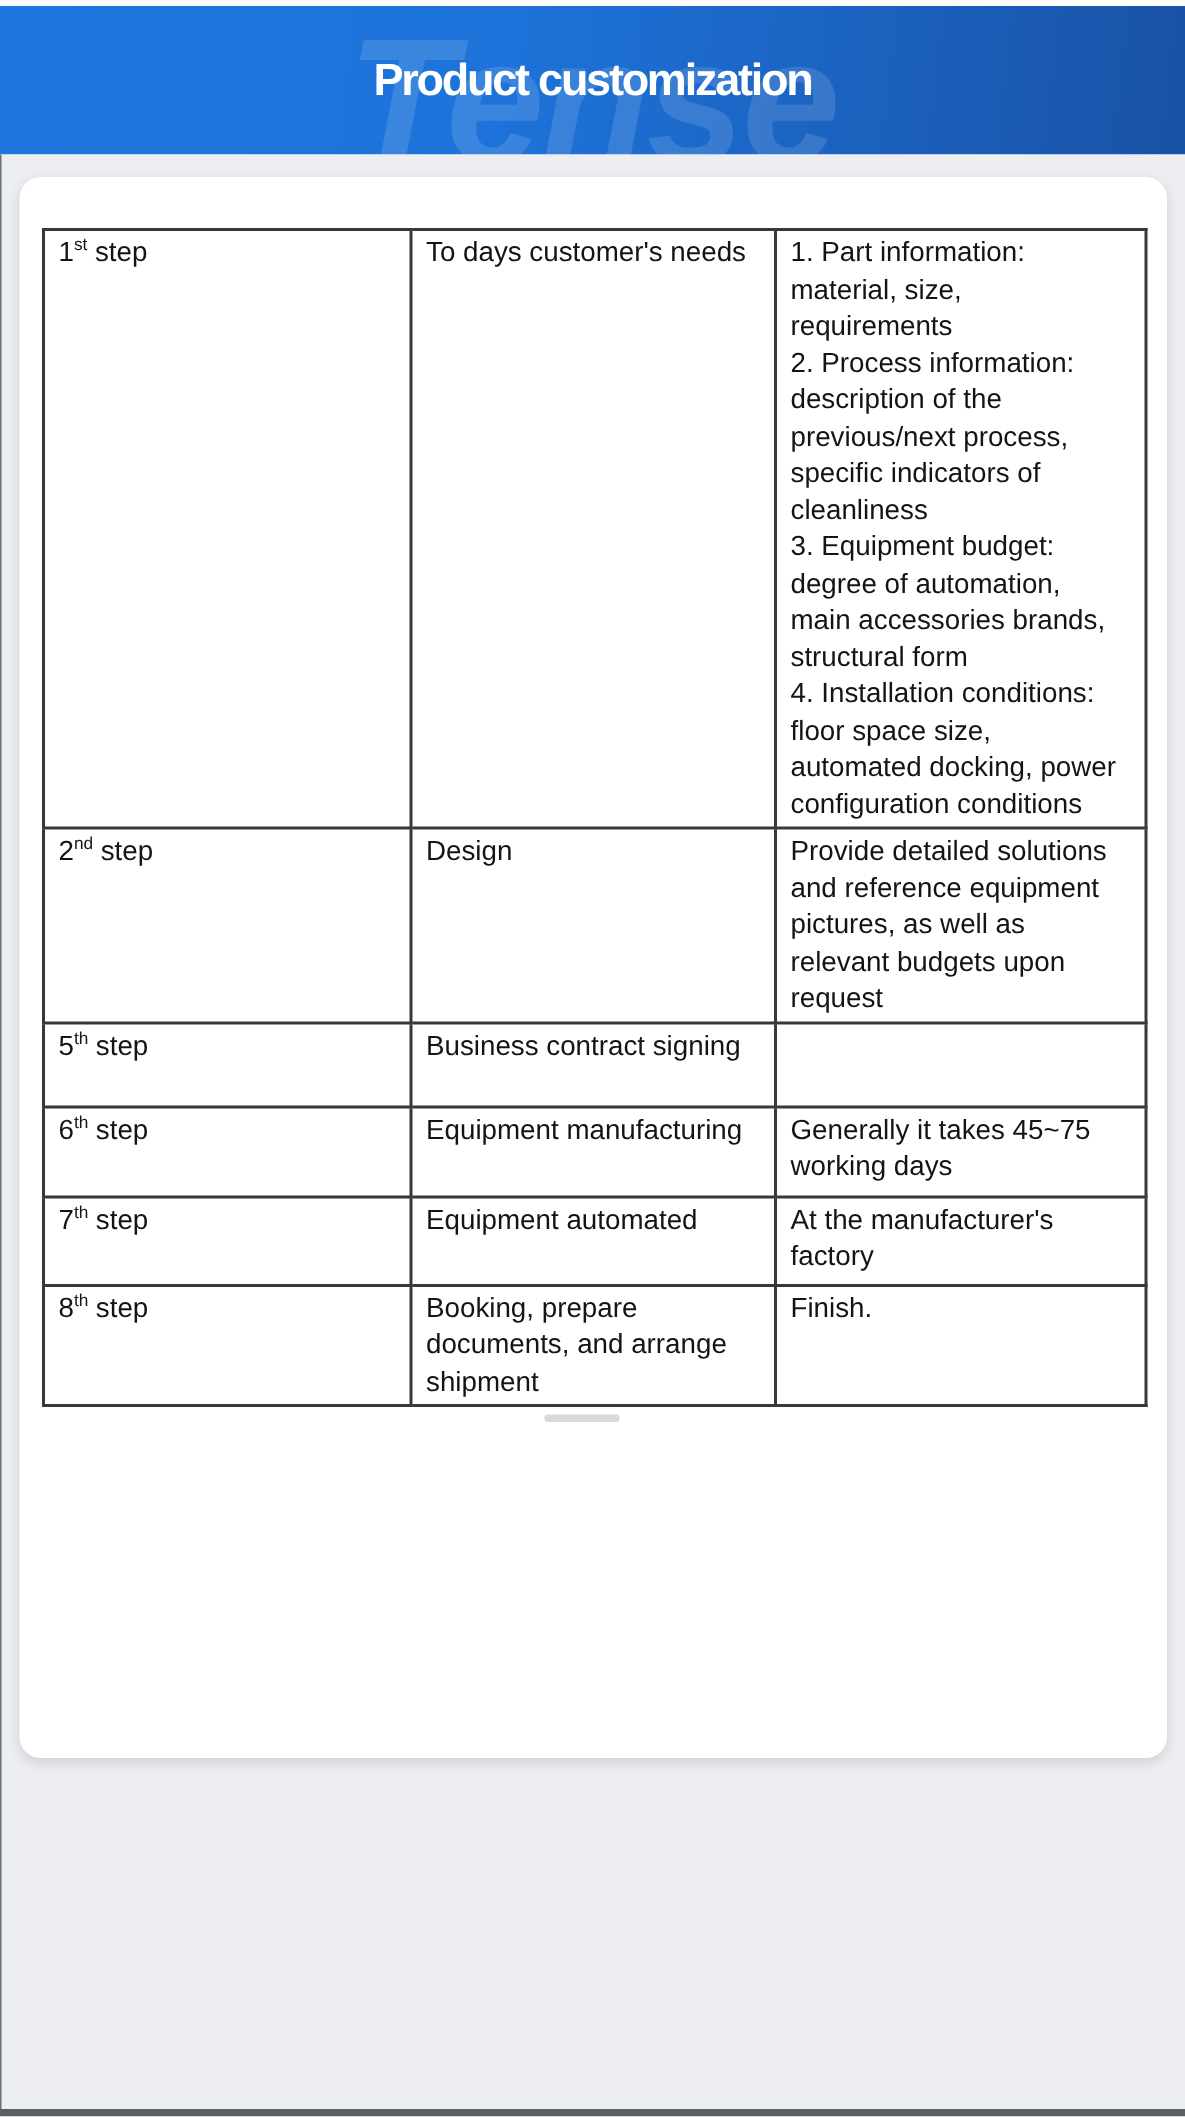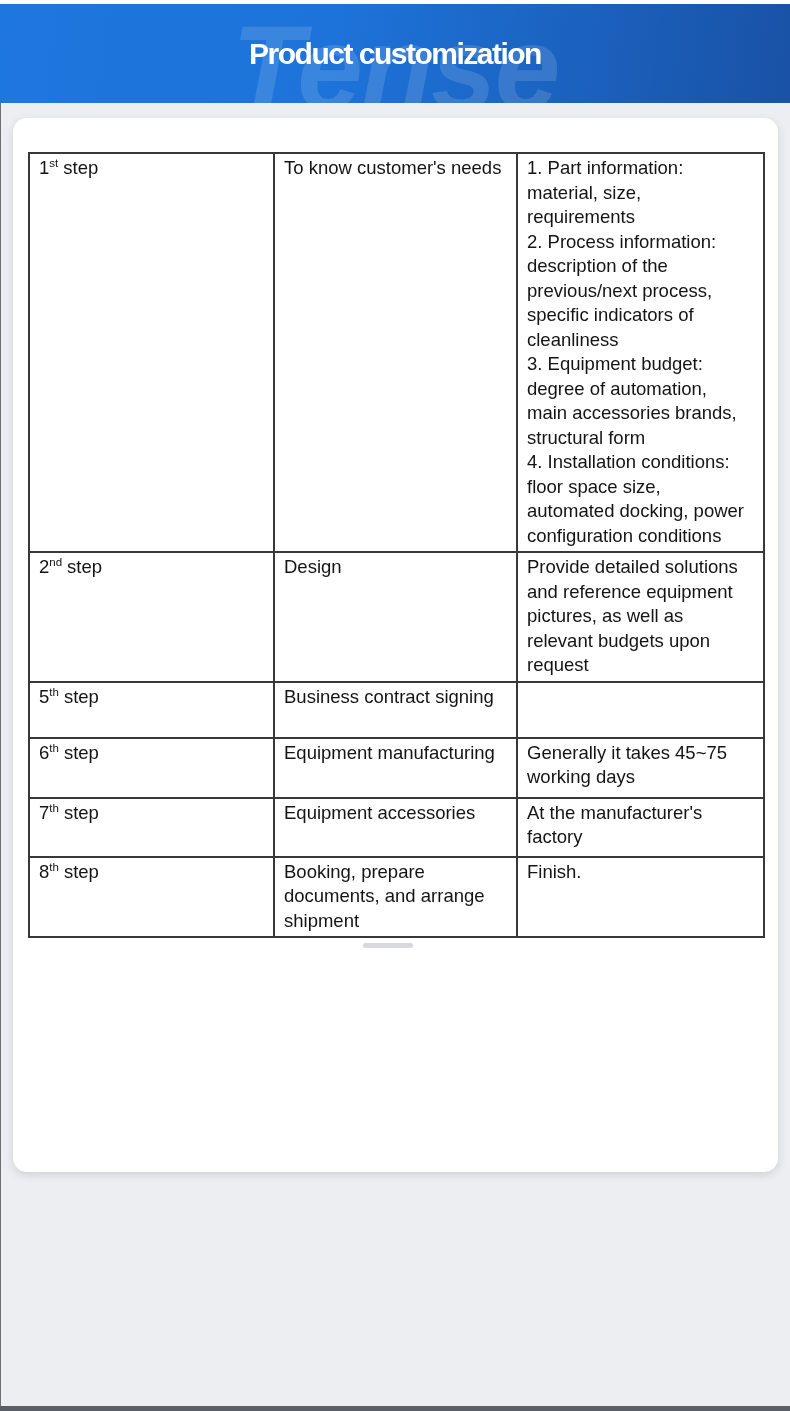--- a/index.html
+++ b/index.html
@@ -135,21 +135,21 @@
     <div class="card">
       <table class="steps">
         <colgroup>
           <col style="width:245px">
           <col style="width:243px">
           <col style="width:247px">
         </colgroup>
         <tbody>
           <tr class="r1">
             <td class="step"><span>1</span><sup>st</sup><span class="w">step</span></td>
-            <td class="action">To know customer's needs</td>
+            <td class="action">To days customer's needs</td>
             <td class="details">1. Part information:
 material, size,
 requirements
 2. Process information:
 description of the
 previous/next process,
 specific indicators of
 cleanliness
 3. Equipment budget:
 degree of automation,
@@ -175,21 +175,21 @@
             <td class="details"></td>
           </tr>
           <tr class="r6">
             <td class="step"><span>6</span><sup>th</sup><span class="w">step</span></td>
             <td class="action">Equipment manufacturing</td>
             <td class="details">Generally it takes 45~75
 working days</td>
           </tr>
           <tr class="r7">
             <td class="step"><span>7</span><sup>th</sup><span class="w">step</span></td>
-            <td class="action">Equipment accessories</td>
+            <td class="action">Equipment automated</td>
             <td class="details">At the manufacturer's
 factory</td>
           </tr>
           <tr class="r8">
             <td class="step"><span>8</span><sup>th</sup><span class="w">step</span></td>
             <td class="action">Booking, prepare
 documents, and arrange
 shipment</td>
             <td class="details">Finish.</td>
           </tr>

